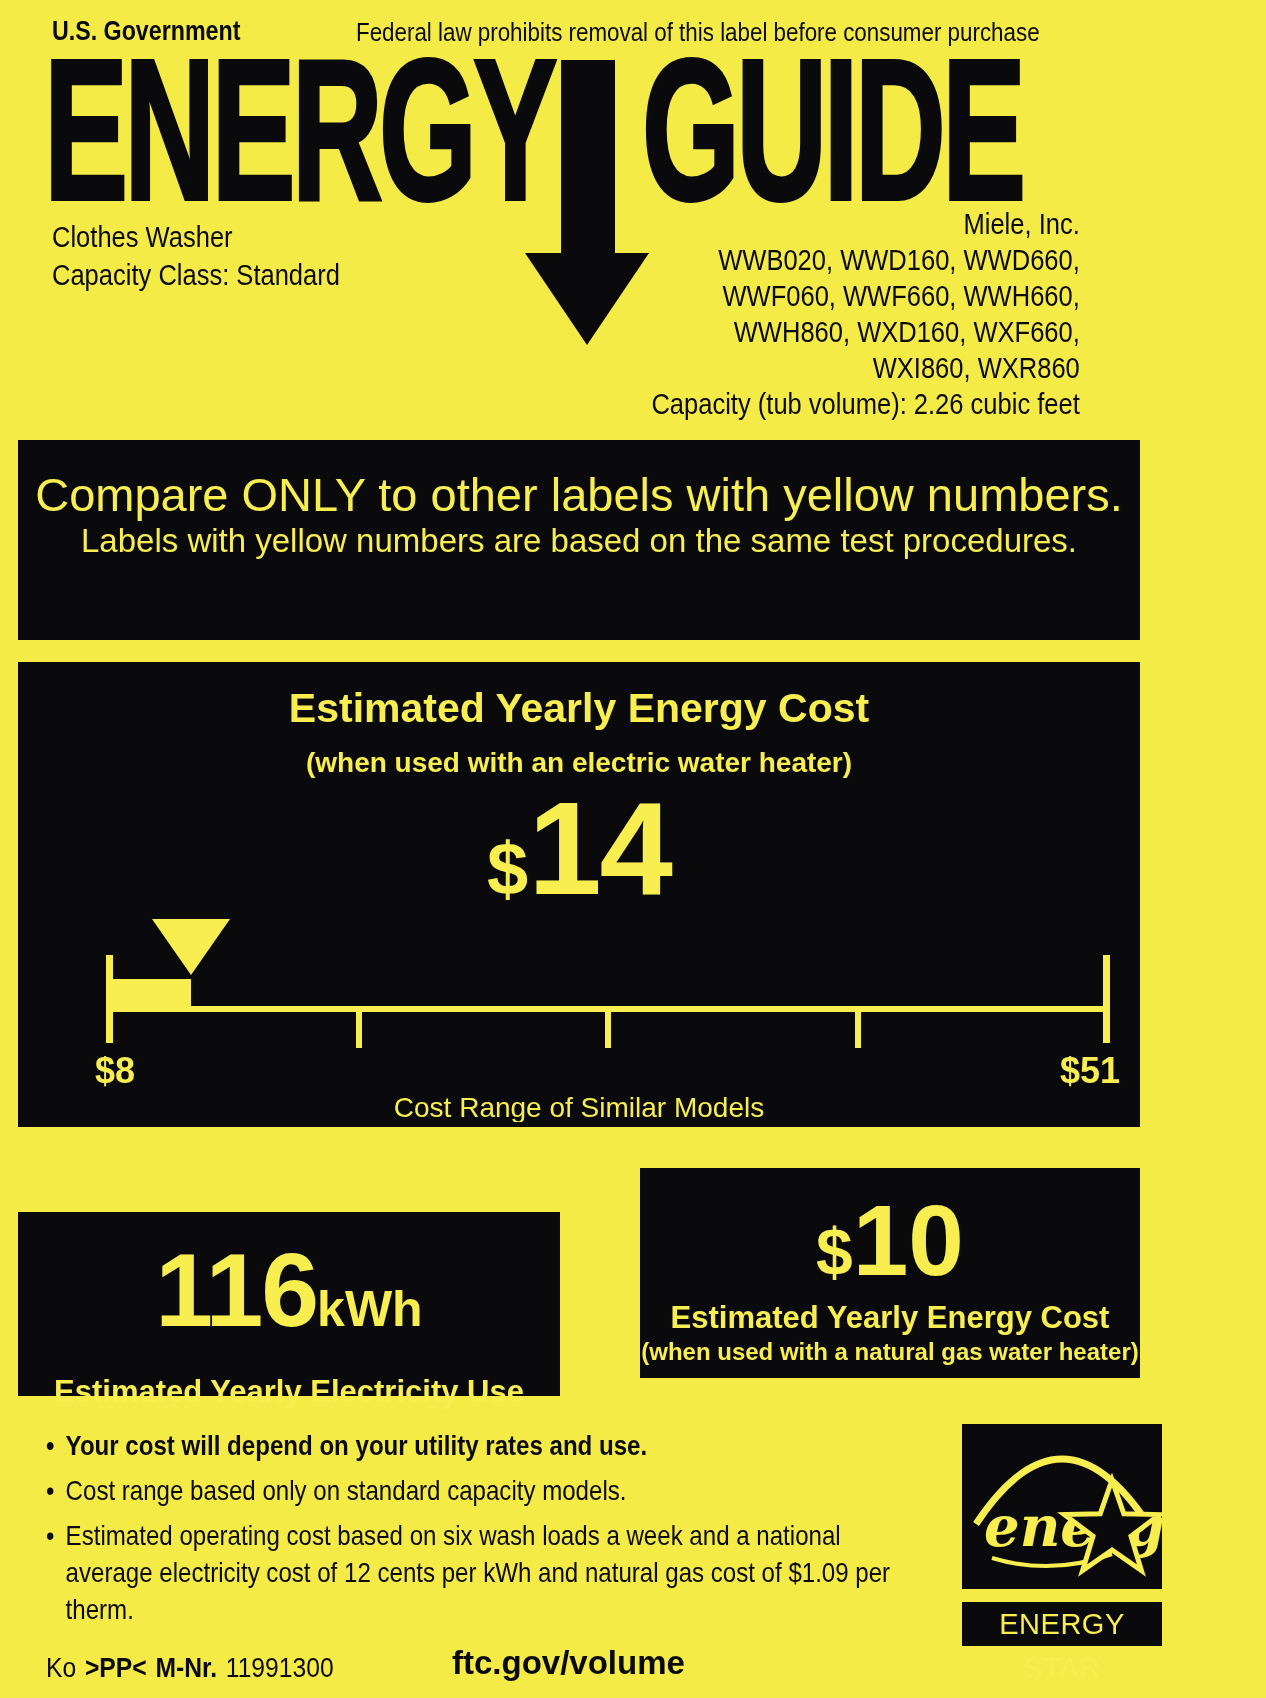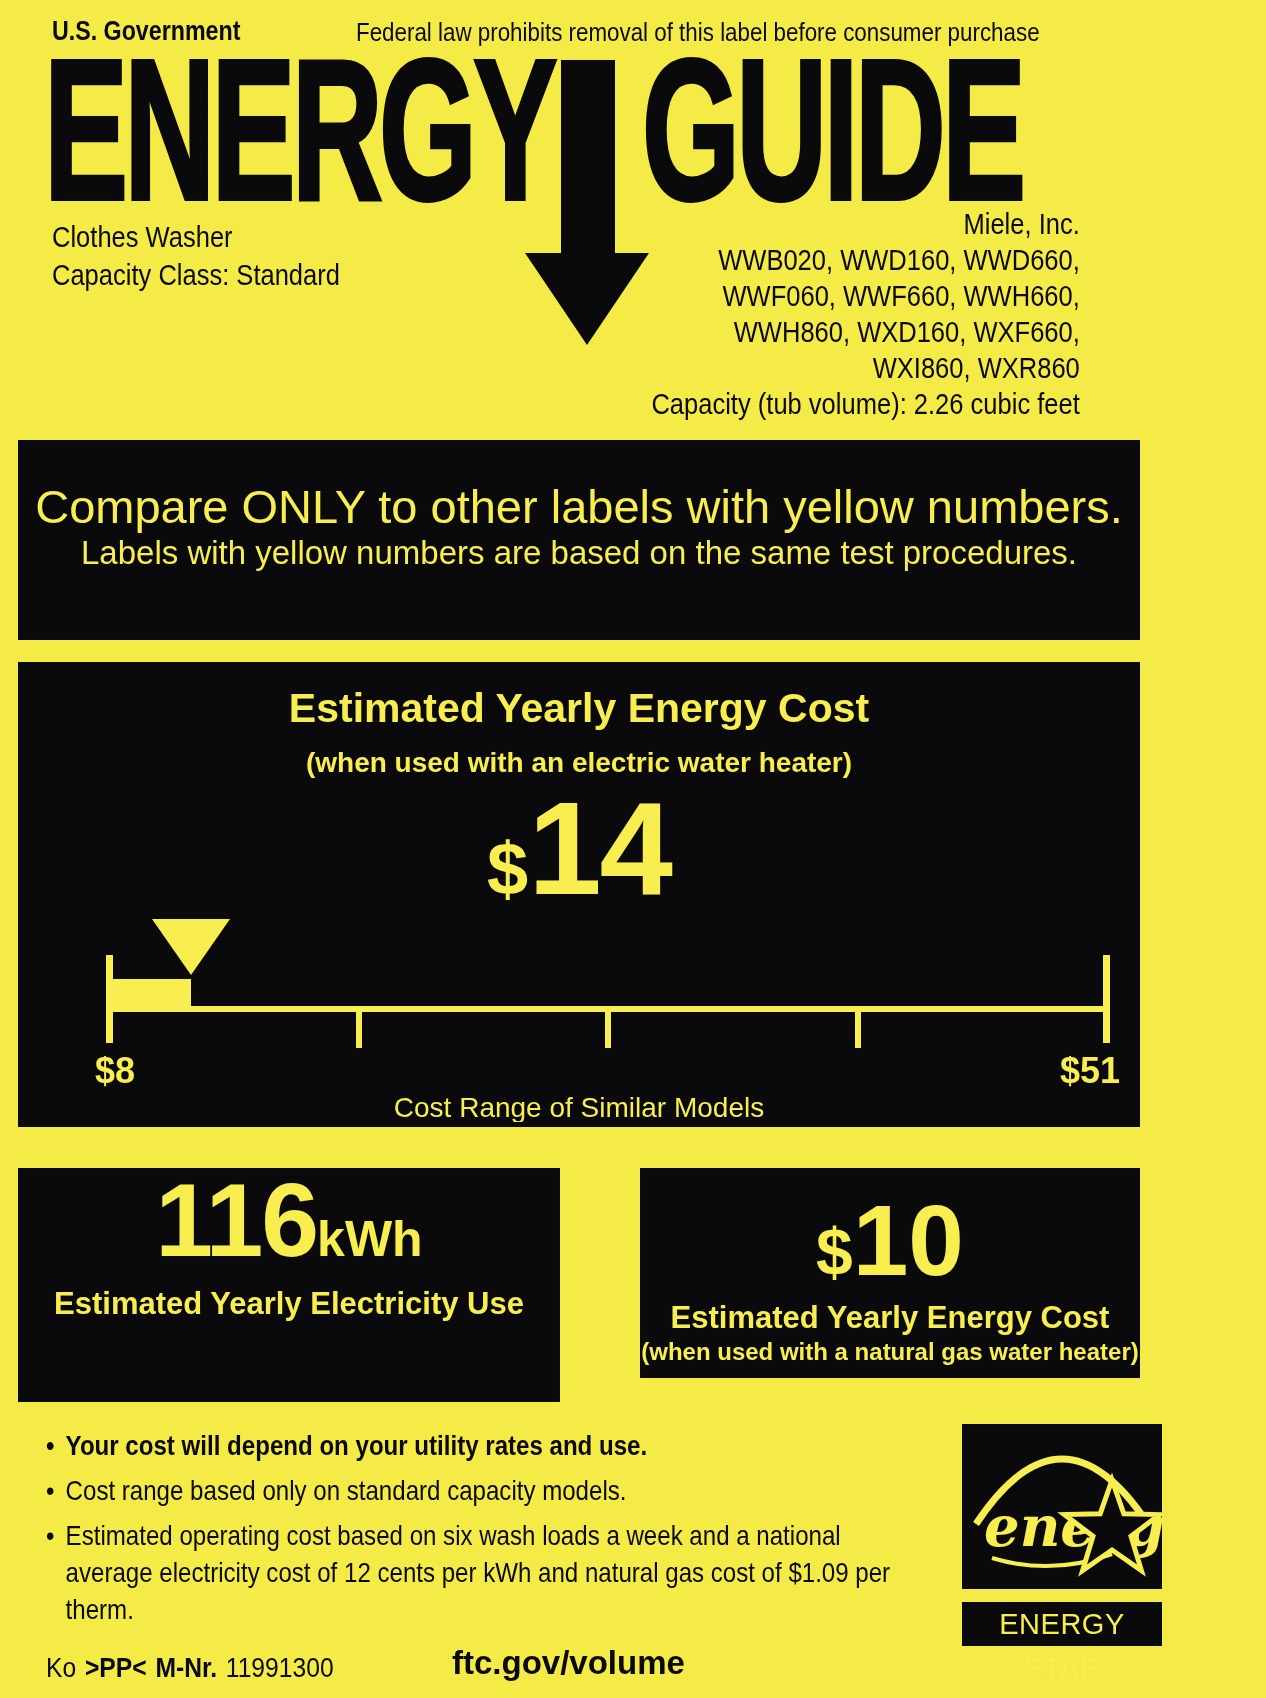--- a/index.html
+++ b/index.html
@@ -27,38 +27,38 @@
   .logo-w1 { left:44px; }
   .logo-w2 { left:642px; }
   .logo-arrow { position:absolute; left:505px; top:55px; }
 
   
   .prod { position:absolute; left:52px; top:218px; font-size:29px; line-height:38px; transform:scaleX(0.88); transform-origin:0 0; white-space:nowrap; }
   .mfr { position:absolute; right:186px; top:206px; text-align:right; font-size:29px; line-height:36px; transform:scaleX(0.88); transform-origin:100% 0; white-space:nowrap; }
 
   
   .blackbox { position:absolute; background:var(--black); color:var(--yellow2); text-align:center; }
-  .box-compare { left:18px; top:440px; width:1122px; height:200px; padding-top:40px; }
+  .box-compare { left:18px; top:440px; width:1122px; height:200px; padding-top:28px; }
   .cmp1 { font-size:47px; line-height:1.15; }
   .cmp2 { font-size:33px; }
 
   .box-cost { left:18px; top:662px; width:1122px; height:465px; padding-top:24px; }
   .cost-title { font-size:41px; font-weight:bold; line-height:1.12; }
   .cost-sub { font-size:28px; font-weight:bold; margin-top:15px; }
   .big-cost { margin-top:4px; line-height:1; }
   .big-cost .cur { font-size:74px; font-weight:bold; }
   .big-cost .num { font-size:132px; font-weight:bold; letter-spacing:-2px; }
   .scale { display:block; margin:2px auto 0; }
   .scale text { font-family:"Liberation Sans", sans-serif; fill:var(--yellow2); }
   .scale .shape { fill:var(--yellow2); }
 
-  .box-kwh { left:18px; top:1168px; width:542px; height:234px; }
+  .box-kwh { left:18px; top:1212px; width:542px; height:184px; padding-top:26px; }
   .kwh-num { font-size:104px; font-weight:bold; line-height:1; letter-spacing:-2px; }
   .kwh-unit { font-size:50px; font-weight:bold; }
-  .kwh-label { font-size:31px; font-weight:bold; margin-top:14px; }
+  .kwh-label { font-size:31px; font-weight:bold; margin-top:32px; }
 
   .box-gas { left:640px; top:1168px; width:500px; height:210px; padding-top:22px; }
   .gas-cur { font-size:66px; font-weight:bold; }
   .gas-num { font-size:100px; font-weight:bold; line-height:1; }
   .gas-label { font-size:31px; font-weight:bold; margin-top:10px; }
   .gas-sublabel { font-size:24px; font-weight:bold; margin-top:2px; }
 
   
   .notes { position:absolute; left:46px; top:1428px; width:1010px; list-style:none;
     font-size:28px; line-height:1.32; transform:scaleX(0.86); transform-origin:0 0; }

